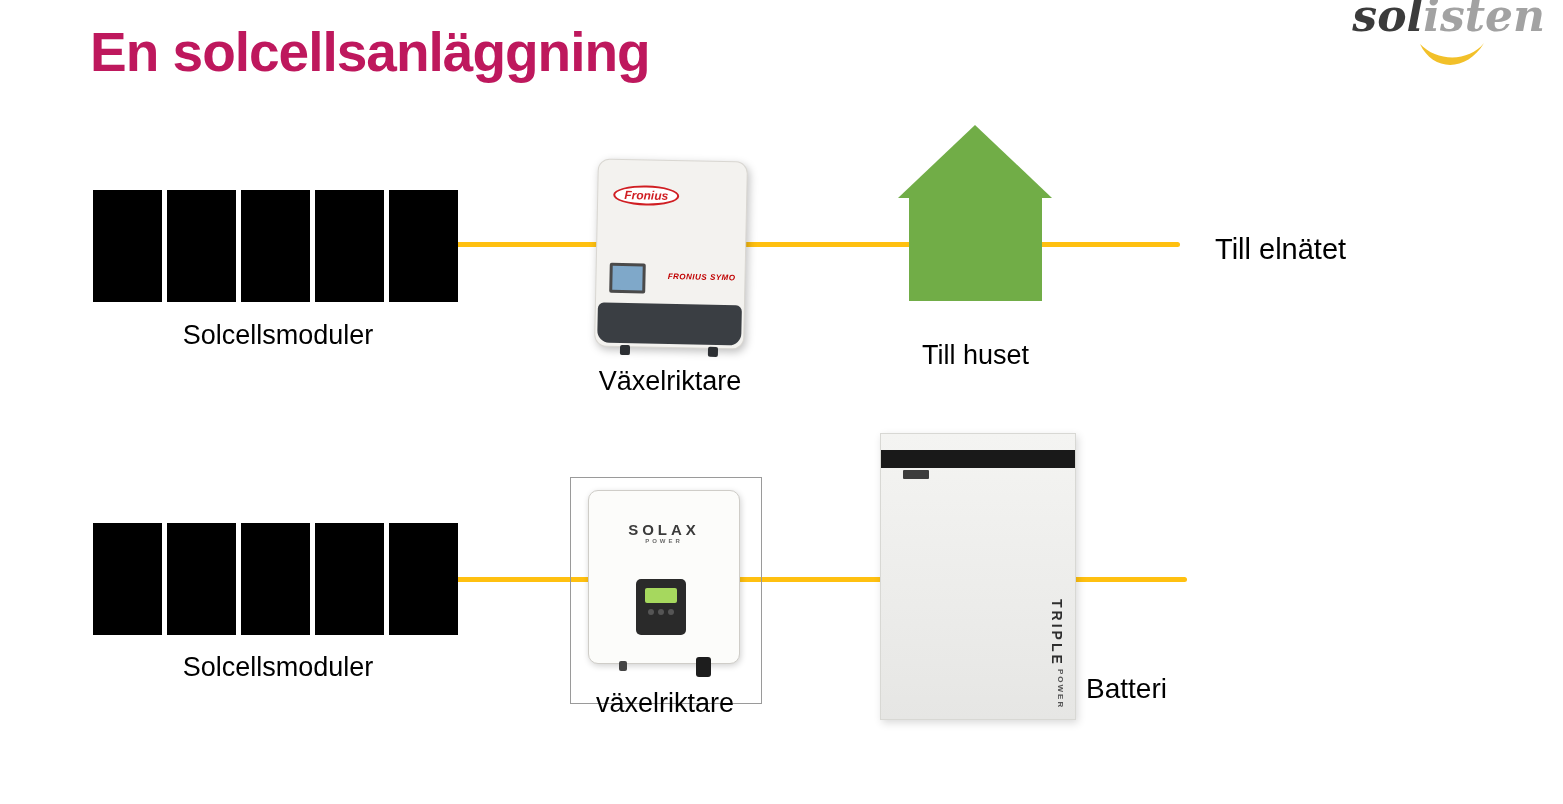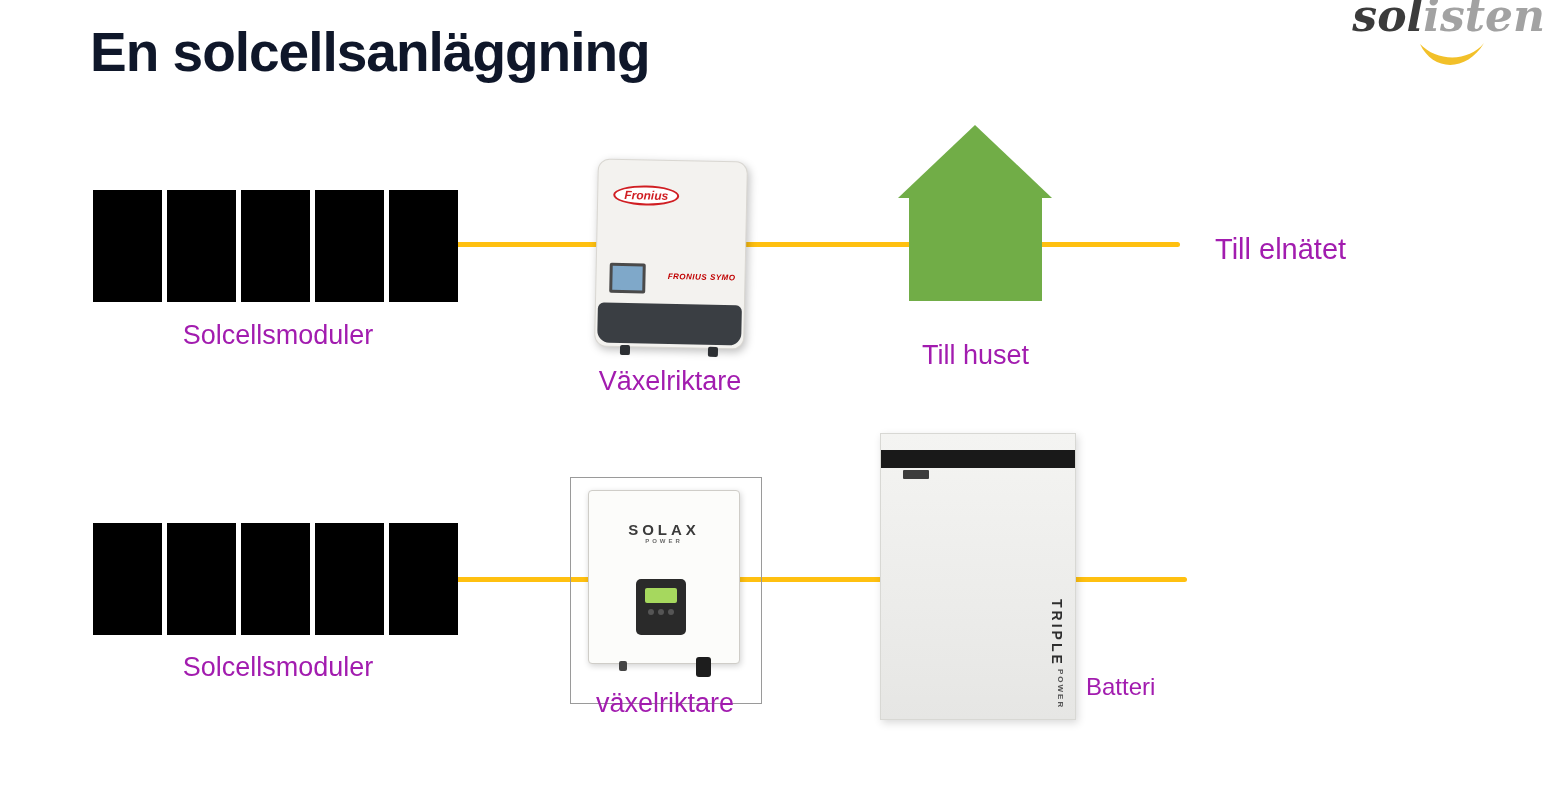--- a/index.html
+++ b/index.html
@@ -3,65 +3,65 @@
 <meta charset="utf-8">
 <style>
   html,body{margin:0;padding:0;background:#fff;}
   .slide{
     position:relative;width:1563px;height:804px;background:#fff;overflow:hidden;
     font-family:"Liberation Sans","DejaVu Sans",sans-serif;color:#1a1a1a;
   }
   
   .title{
     position:absolute;left:90px;top:20px;margin:0;
-    font-size:55px;font-weight:600;letter-spacing:-1px;color:#0f172a;
+    font-size:55px;font-weight:600;letter-spacing:-1px;color:#be185d;
   }
   
   .logo{position:absolute;top:-8px;right:18px;font-family:"DejaVu Serif","Liberation Serif",serif;
         font-style:italic;font-weight:bold;font-size:44px;line-height:1.1;}
   .logo-sol{color:#3b3b3b;}
   .logo-isten{color:#a2a2a2;}
   .logo-swoosh{position:absolute;right:58px;top:50px;}
   
   .line{position:absolute;height:5px;background:#FFC010;border-radius:3px;z-index:2;}
   .line-top{left:455px;top:242px;width:725px;}
   .line-bottom{left:455px;top:577px;width:732px;}
   
   .modules{position:absolute;display:flex;gap:5px;z-index:3;}
   .modules-top{left:93px;top:190px;}
   .modules-bottom{left:93px;top:523px;}
   .module{width:69px;height:112px;background:#000;}
   
-  .label{position:absolute;font-size:27px;color:#a21caf;z-index:4;}
+  .label{position:absolute;font-size:27px;color:#000000;z-index:4;}
   .label-modules-top{left:93px;width:370px;text-align:center;top:320px;}
   .label-modules-bottom{left:93px;width:370px;text-align:center;top:652px;}
   .label-inverter-top{left:560px;width:220px;text-align:center;top:366px;}
   .label-house{left:898px;width:155px;text-align:center;top:340px;}
   .label-grid-top{left:1215px;top:233px;font-size:29px;}
   .label-grid-bottom{left:1222px;top:567px;font-size:29px;}
   .label-hybrid{left:555px;width:220px;text-align:center;top:686px;line-height:35px;}
-  .label-battery{left:1086px;top:673px;font-size:24px;}
+  .label-battery{left:1086px;top:673px;font-size:28px;}
   
   .fronius{position:absolute;left:596px;top:160px;width:150px;height:188px;z-index:3;transform:rotate(1.2deg);}
   .fr-body{position:absolute;inset:0;background:#f3f2ef;border:1px solid #d9d7d2;border-radius:12px;
            box-shadow:2px 3px 8px rgba(0,0,0,.25);}
   .fr-bottom{position:absolute;left:3px;right:3px;bottom:4px;height:40px;background:#3a3e43;
              border-radius:6px 6px 12px 12px;}
   .fr-foot{position:absolute;bottom:-8px;width:10px;height:10px;background:#2c2f33;border-radius:2px;}
   .fr-foot.l{left:26px;} .fr-foot.r{right:26px;}
   .fr-logo{position:absolute;top:26px;left:16px;color:#d01e23;border:2px solid #d01e23;border-radius:50%;
            font-size:12px;font-weight:bold;font-style:italic;padding:1px 9px;background:#fff;}
   .fr-screen{position:absolute;left:14px;top:104px;width:30px;height:24px;background:#7fa8c9;
              border:3px solid #4a4a4a;border-radius:2px;}
   .fr-model{position:absolute;right:10px;top:112px;color:#c00000;font-size:8px;font-weight:bold;
             letter-spacing:.5px;font-style:italic;}
   
   .bracket{position:absolute;left:570px;top:477px;width:190px;height:225px;border:1.5px solid #9a9a9a;z-index:2;}
   .solax{position:absolute;left:588px;top:490px;width:150px;height:172px;background:#fcfcfa;
-         border:1px solid #cfcdc8;border-radius:4px;box-shadow:1px 2px 6px rgba(0,0,0,.18);z-index:3;}
+         border:1px solid #cfcdc8;border-radius:10px;box-shadow:1px 2px 6px rgba(0,0,0,.18);z-index:3;}
   .sx-brand{text-align:center;margin-top:30px;font-weight:bold;letter-spacing:4px;color:#3a3a3a;font-size:15px;}
   .sx-brand-sub{text-align:center;font-size:6px;letter-spacing:3px;color:#6a6a6a;font-weight:bold;}
   .sx-panel{position:absolute;left:47px;top:88px;width:50px;height:56px;background:#2a2a2a;border-radius:5px;}
   .sx-lcd{width:32px;height:15px;background:#a6d85e;margin:9px auto 6px;border-radius:2px;}
   .sx-btns{display:flex;justify-content:center;gap:4px;}
   .sx-btn{width:6px;height:6px;background:#555;border-radius:50%;}
   .sx-connector{position:absolute;bottom:-14px;right:28px;width:15px;height:20px;background:#1d1d1d;border-radius:3px;}
   .sx-gland{position:absolute;bottom:-8px;left:30px;width:8px;height:10px;background:#444;border-radius:2px;}
   
   .house{position:absolute;left:898px;top:125px;width:155px;height:176px;z-index:3;}

